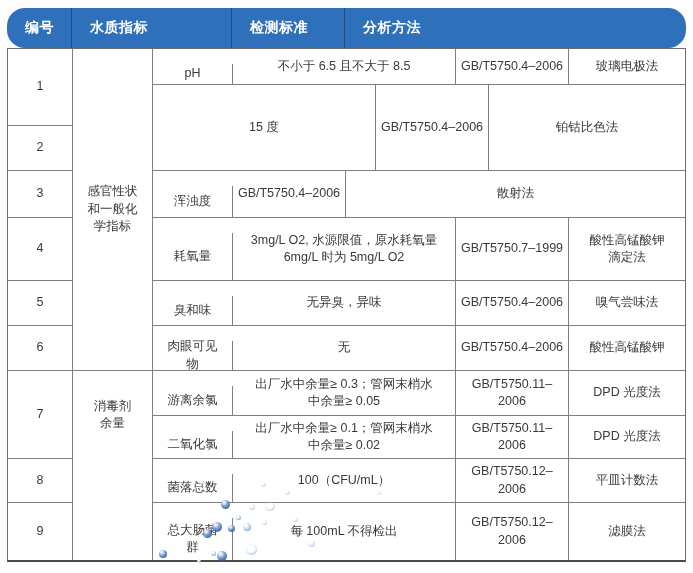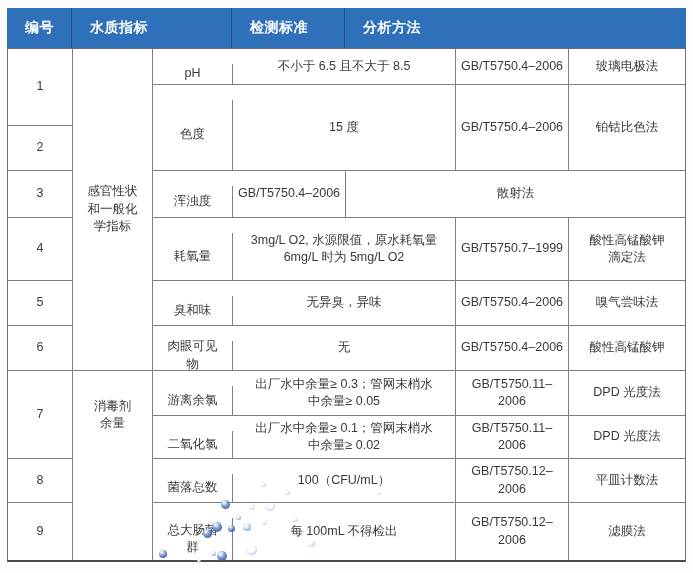--- a/index.html
+++ b/index.html
@@ -16,21 +16,21 @@
   body{
     background:var(--page-bg);
     font-family:"Liberation Sans","DejaVu Sans",sans-serif;
     color:var(--text);
     position:relative;
   }
   .page{position:absolute;left:0;top:0;width:693px;height:573px;}
   .table{position:absolute;left:7px;top:8px;width:679px;height:554px;}
 
   
-  .thead{display:flex;height:40px;background:var(--header-bg);}
+  .thead{display:flex;height:40px;background:var(--header-bg);border-radius:18px;}
   .th{
     display:flex;align-items:center;padding-left:18px;
     color:var(--header-text);font-size:14px;font-weight:bold;
     border-right:1px solid rgba(22,48,88,0.55);
     letter-spacing:0.5px;
   }
   .th:last-child{border-right:none;}
   .th-no{width:65px;}
   .th-ind{width:160px;}
   .th-lim{width:223px;}
@@ -112,21 +112,20 @@
       <div class="col-main">
 
         <div class="mrow" style="height:36px">
           <div class="cell c-ind">pH</div>
           <div class="cell c-lim">不小于 6.5 且不大于 8.5</div>
           <div class="cell c-std">GB/T5750.4–2006</div>
           <div class="cell c-mth">玻璃电极法</div>
         </div>
 
         <div class="mrow" style="height:86px">
-          <div class="cell c-ind">色度</div>
           <div class="cell c-lim">15 度</div>
           <div class="cell c-std">GB/T5750.4–2006</div>
           <div class="cell c-mth">铂钴比色法</div>
         </div>
 
         <div class="mrow" style="height:47px">
           <div class="cell c-ind">浑浊度</div>
           <div class="cell c-std">GB/T5750.4–2006</div>
           <div class="cell c-mth">散射法</div>
         </div>

